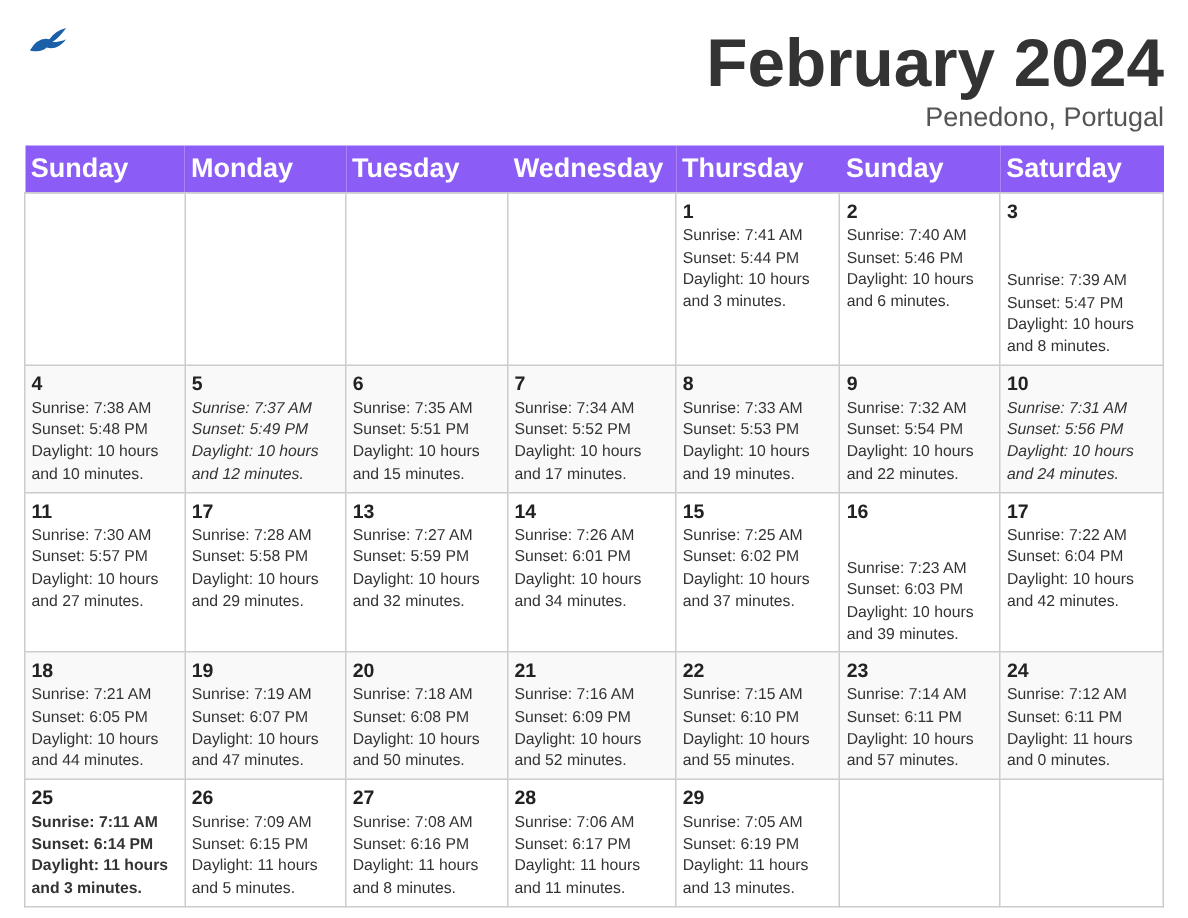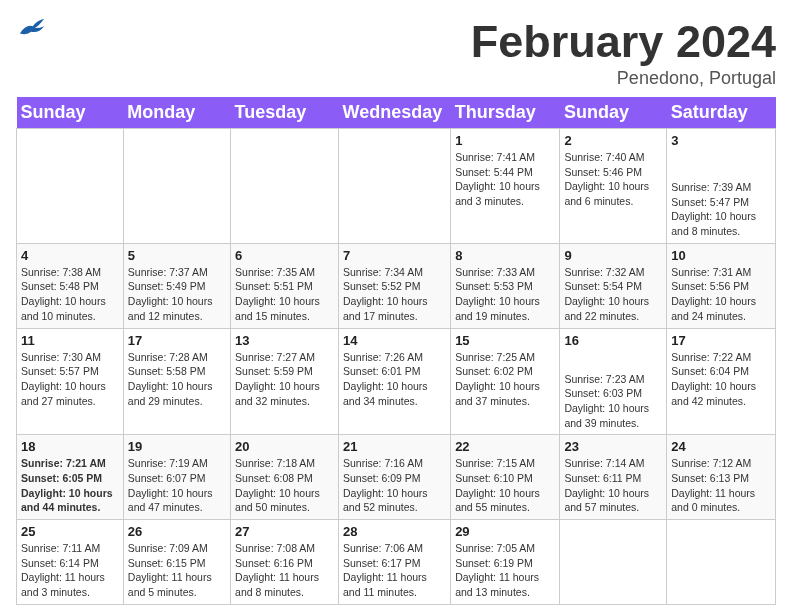--- a/index.html
+++ b/index.html
@@ -141,21 +141,21 @@
       </tr>
       <tr>
         <td>
           <div class="day-num">4</div>
           <div class="day-info" style="white-space: pre-line;">Sunrise: 7:38 AM
 Sunset: 5:48 PM
 Daylight: 10 hours and 10 minutes.</div>
         </td>
         <td>
           <div class="day-num">5</div>
-          <div class="day-info" style="white-space: pre-line;">Sunrise: 7:37 AM
+          <div class="day-info" style="white-space: pre-line; font-style: italic;">Sunrise: 7:37 AM
 Sunset: 5:49 PM
 Daylight: 10 hours and 12 minutes.</div>
         </td>
         <td>
           <div class="day-num">6</div>
           <div class="day-info" style="white-space: pre-line;">Sunrise: 7:35 AM
 Sunset: 5:51 PM
 Daylight: 10 hours and 15 minutes.</div>
         </td>
         <td>
@@ -171,21 +171,21 @@
 Daylight: 10 hours and 19 minutes.</div>
         </td>
         <td>
           <div class="day-num">9</div>
           <div class="day-info" style="white-space: pre-line;">Sunrise: 7:32 AM
 Sunset: 5:54 PM
 Daylight: 10 hours and 22 minutes.</div>
         </td>
         <td>
           <div class="day-num">10</div>
-          <div class="day-info" style="white-space: pre-line;">Sunrise: 7:31 AM
+          <div class="day-info" style="white-space: pre-line; font-style: italic;">Sunrise: 7:31 AM
 Sunset: 5:56 PM
 Daylight: 10 hours and 24 minutes.</div>
         </td>
       </tr>
       <tr>
         <td>
           <div class="day-num">11</div>
           <div class="day-info" style="white-space: pre-line;">Sunrise: 7:30 AM
 Sunset: 5:57 PM
 Daylight: 10 hours and 27 minutes.</div>
@@ -223,21 +223,21 @@
         <td>
           <div class="day-num">17</div>
           <div class="day-info" style="white-space: pre-line;">Sunrise: 7:22 AM
 Sunset: 6:04 PM
 Daylight: 10 hours and 42 minutes.</div>
         </td>
       </tr>
       <tr>
         <td>
           <div class="day-num">18</div>
-          <div class="day-info" style="white-space: pre-line; font-weight: bold;">Sunrise: 7:21 AM
+          <div class="day-info" style="white-space: pre-line;">Sunrise: 7:21 AM
 Sunset: 6:05 PM
 Daylight: 10 hours and 44 minutes.</div>
         </td>
         <td>
           <div class="day-num">19</div>
           <div class="day-info" style="white-space: pre-line;">Sunrise: 7:19 AM
 Sunset: 6:07 PM
 Daylight: 10 hours and 47 minutes.</div>
         </td>
         <td>
@@ -260,28 +260,28 @@
         </td>
         <td>
           <div class="day-num">23</div>
           <div class="day-info" style="white-space: pre-line;">Sunrise: 7:14 AM
 Sunset: 6:11 PM
 Daylight: 10 hours and 57 minutes.</div>
         </td>
         <td>
           <div class="day-num">24</div>
           <div class="day-info" style="white-space: pre-line;">Sunrise: 7:12 AM
-Sunset: 6:13 PM
+Sunset: 6:11 PM
 Daylight: 11 hours and 0 minutes.</div>
         </td>
       </tr>
       <tr>
         <td>
           <div class="day-num">25</div>
-          <div class="day-info" style="white-space: pre-line;">Sunrise: 7:11 AM
+          <div class="day-info" style="white-space: pre-line; font-weight: bold;">Sunrise: 7:11 AM
 Sunset: 6:14 PM
 Daylight: 11 hours and 3 minutes.</div>
         </td>
         <td>
           <div class="day-num">26</div>
           <div class="day-info" style="white-space: pre-line;">Sunrise: 7:09 AM
 Sunset: 6:15 PM
 Daylight: 11 hours and 5 minutes.</div>
         </td>
         <td>

